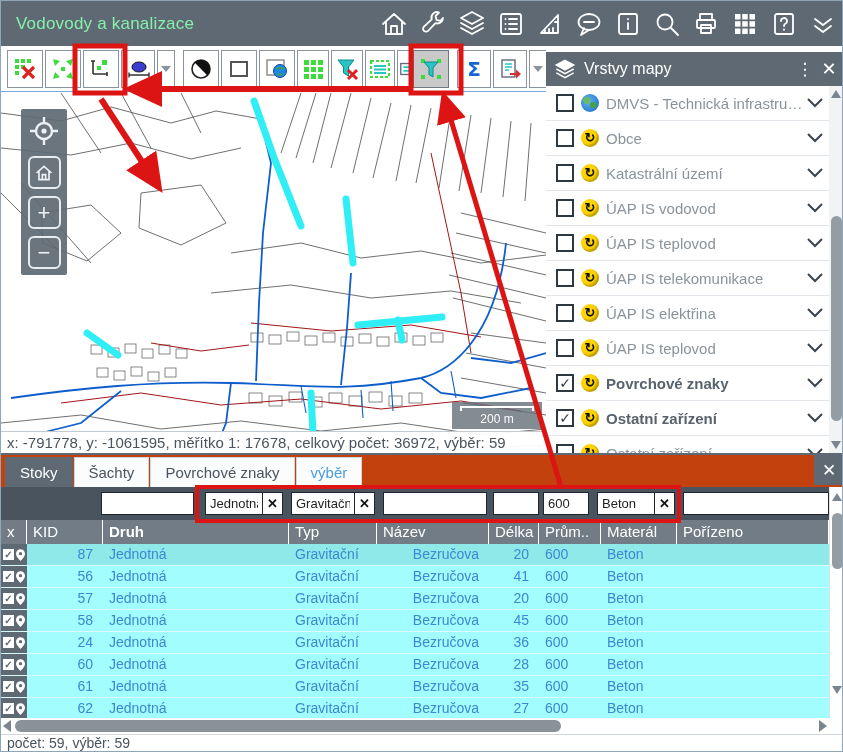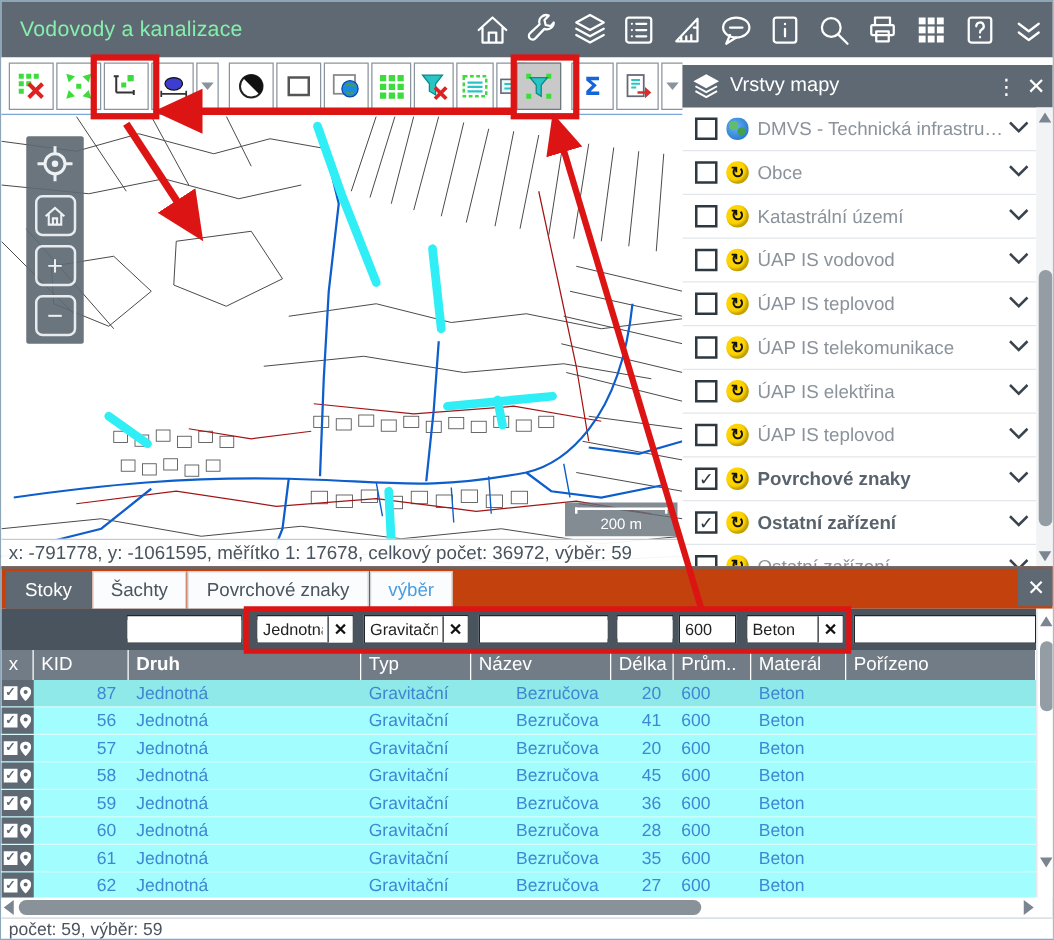--- a/index.html
+++ b/index.html
@@ -641,21 +641,21 @@
         <div class="cell" style="width: 76px;">Beton</div>
         <div class="cell" style="width: 152px;"></div>
       </div>
       <div class="trow">
         <div class="rowtools cell" style="width: 26px; padding: 0px;">
           <span class="rcb">✓</span>
           <svg width="9" height="12" viewBox="0 0 10 13">
             <path d="M5,0 A5,5 0 0 1 10,5 C10,8.5 5,13 5,13 C5,13 0,8.5 0,5 A5,5 0 0 1 5,0 Z M5,3.2 A1.8,1.8 0 1 0 5,6.8 A1.8,1.8 0 1 0 5,3.2" fill="#fff" fill-rule="evenodd"></path>
           </svg>
         </div>
-        <div class="cell num" style="width: 76px;">59</div>
+        <div class="cell num" style="width: 76px;">24</div>
         <div class="cell" style="width: 186px;">Jednotná</div>
         <div class="cell" style="width: 88px;">Gravitační</div>
         <div class="cell num" style="width: 112px;">Bezručova</div>
         <div class="cell num" style="width: 50px;">36</div>
         <div class="cell" style="width: 62px;">600</div>
         <div class="cell" style="width: 76px;">Beton</div>
         <div class="cell" style="width: 152px;"></div>
       </div>
       <div class="trow">
         <div class="rowtools cell" style="width: 26px; padding: 0px;">

